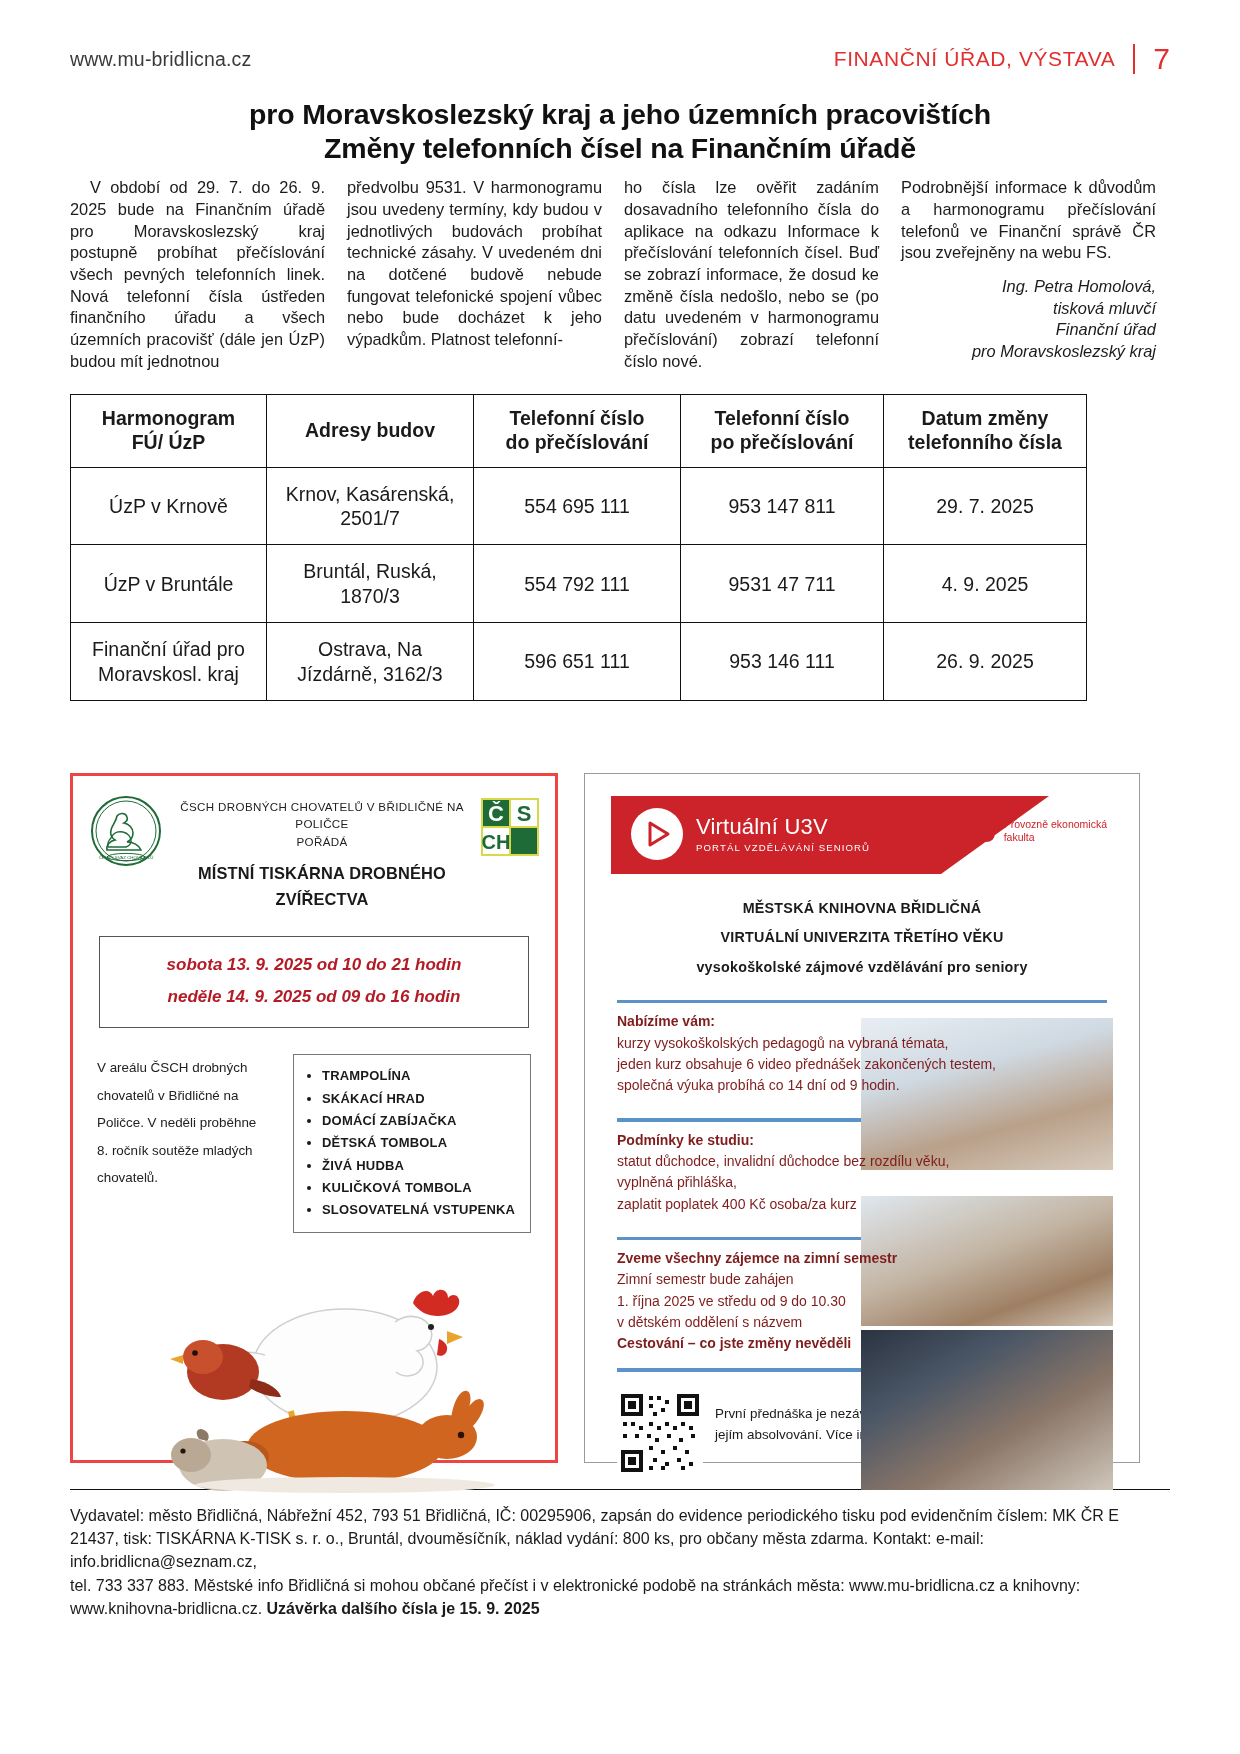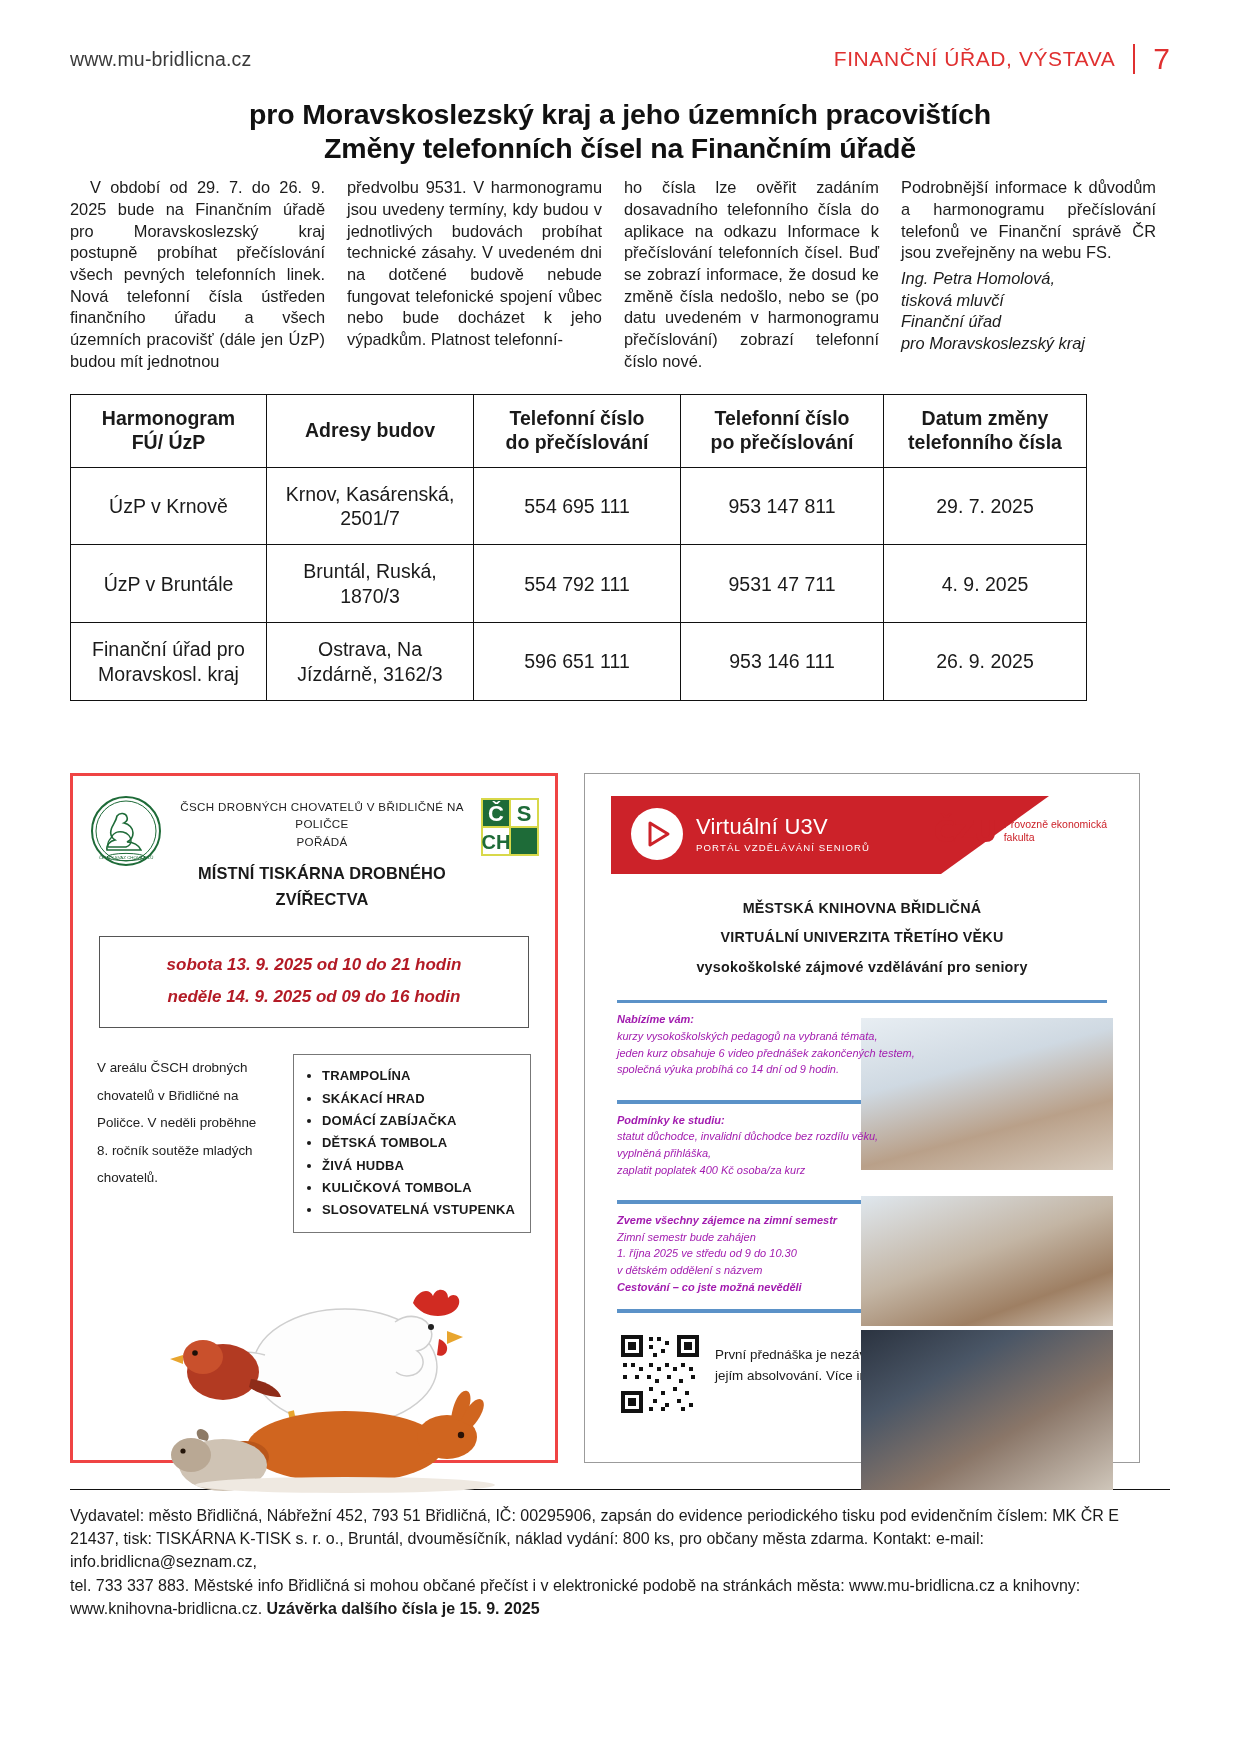--- a/index.html
+++ b/index.html
@@ -25,21 +25,21 @@
   
   .article-title { text-align:center; font-weight:bold; font-size:28.5px;
                    line-height:1.18; margin:22px 0 0 0; letter-spacing:-.2px; color:#111; }
   .article-title .l2 { display:block; }
 
   .cols { display:flex; gap:22px; margin-top:12px; }
   .col { width:255px; font-size:16.4px; line-height:1.32; text-align:justify;
          hyphens:auto; color:#1b1b1b; }
   .col p { margin:0; }
   .col .indent { text-indent:20px; }
-  .sig { text-align:left; font-style:italic; margin-top:4px; line-height:1.32; }
+  .sig { text-align:right; font-style:italic; margin-top:12px; line-height:1.32; }
 
   
   table.phones { border-collapse:collapse; width:1016px; margin-top:22px;
                  table-layout:fixed; }
   table.phones th, table.phones td { border:1.6px solid #111; text-align:center;
                                      vertical-align:middle; }
   table.phones th { font-size:19.5px; font-weight:bold; padding:12px 6px; line-height:1.22; }
   table.phones td { font-size:19.5px; padding:14px 6px; line-height:1.25; }
   col.c1 { width:196px; } col.c2 { width:207px; } col.c3 { width:207px; }
   col.c4 { width:203px; } col.c5 { width:203px; }
@@ -88,21 +88,21 @@
   .czu { position:absolute; right:6px; top:18px; display:flex; align-items:center; gap:8px; }
   .czu-mark { font-size:30px; font-weight:bold; color:#cc2229; letter-spacing:-2px;
               font-family:"DejaVu Sans", sans-serif; }
   .czu-txt { font-size:10.5px; color:#cc2229; line-height:1.25; }
 
   .rp-head { text-align:center; margin-top:20px; }
   .rp-head div { font-weight:bold; font-size:14.3px; line-height:2.05; letter-spacing:.25px; }
 
   .rp-body { position:relative; margin:18px 24px 0 24px; }
   .hr-blue { height:3.4px; background:#5b92c8; margin:10px 0 8px 0; }
-  .blk { font-size:11px; font-style:italic; line-height:1.52; color:#a21caf;
+  .blk { font-size:14px; line-height:1.52; color:#7f1d1d;
          position:relative; z-index:2; }
   .photo { position:absolute; z-index:1; }
   .p1 { right:-6px; top:18px; width:252px; height:152px;
         background:linear-gradient(165deg,#e8eef3 0%,#cfd9e2 35%,#b9a089 68%,#d7cbbd 100%); }
   .p2 { right:-6px; top:196px; width:252px; height:130px;
         background:linear-gradient(160deg,#dfe7ee 0%,#c3b5a4 45%,#9e7f63 75%,#d2c6b8 100%); }
   .p3 { right:-6px; top:330px; width:252px; height:160px;
         background:linear-gradient(150deg,#2b3340 0%,#4a5666 30%,#8a7668 62%,#cfc6ba 100%); }
 
   .qr { width:86px; height:86px; }
@@ -365,21 +365,21 @@
           <div>vyplněná přihláška,</div>
           <div>zaplatit poplatek 400 Kč osoba/za kurz</div>
         </div>
 
         <div class="hr-blue" style="margin-top:22px;"></div>
         <div class="blk">
           <div style="font-weight:bold;">Zveme všechny zájemce na zimní semestr</div>
           <div>Zimní semestr bude zahájen</div>
           <div>1. října 2025 ve středu od 9 do 10.30</div>
           <div>v dětském oddělení s názvem</div>
-          <div style="font-weight:bold;">Cestování – co jste možná nevěděli</div>
+          <div style="font-weight:bold;">Cestování – co jste změny nevěděli</div>
         </div>
         <div class="hr-blue" style="margin-top:14px;"></div>
       </div>
 
       <div class="rp-foot">
         <div class="qr">
           <svg viewBox="0 0 86 86" width="86" height="86">
             <rect width="86" height="86" fill="#fff"></rect>
             <g fill="#111">
               <rect x="4" y="4" width="22" height="22"></rect>

